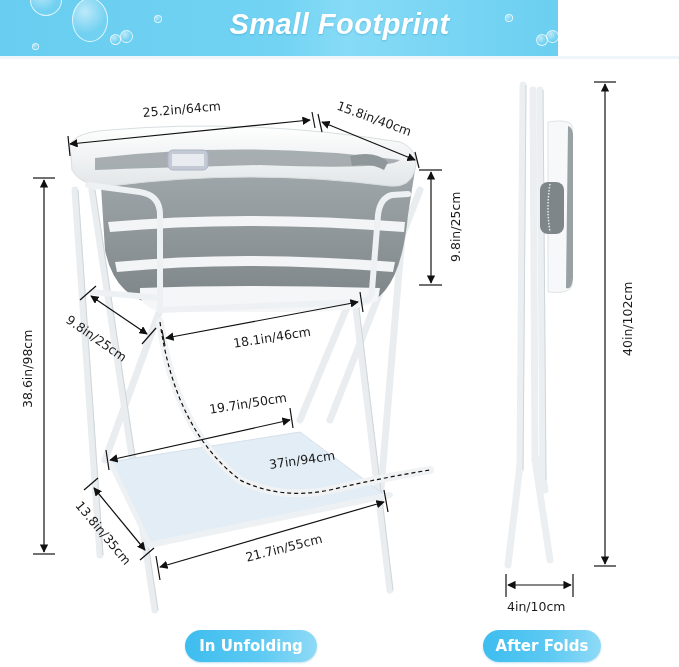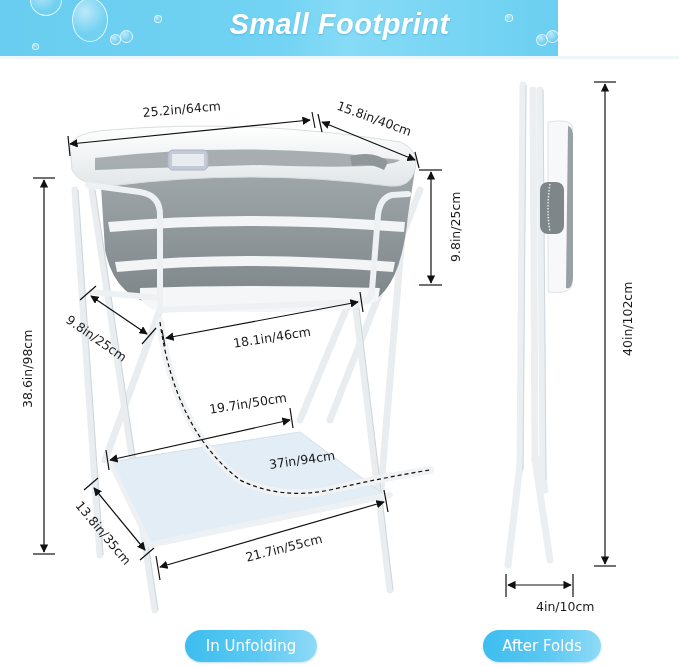--- a/index.html
+++ b/index.html
@@ -9,21 +9,21 @@
   .banner-title { position:absolute; left:0; top:8px; width:679px; text-align:center;
     font-family:"Liberation Sans", sans-serif; font-weight:bold; font-style:italic; font-size:29px;
     color:#ffffff; letter-spacing:0.5px; text-shadow:0 1px 2px rgba(40,130,180,0.35); }
   .bubble { position:absolute; border-radius:50%; border:1.5px solid rgba(255,255,255,0.75);
     background:radial-gradient(circle at 35% 30%, rgba(255,255,255,0.55), rgba(255,255,255,0.05) 60%); }
   .banner-sep { position:absolute; left:0; top:56px; width:679px; height:3px; background:#eef6fa; }
   svg.scene { position:absolute; left:0; top:0; }
   .dim { position:absolute; font-family:"DejaVu Sans", sans-serif; font-size:12.5px; color:#1a1a1a; white-space:nowrap; transform-origin:left top; }
   .pill { position:absolute; height:32px; border-radius:16px;
     background:linear-gradient(90deg,#3dbdef 0%,#5cc9f2 55%,#8fdaf7 100%);
-    color:#ffffff; font-family:"DejaVu Sans", sans-serif; font-weight:normal; font-size:15px;
+    color:#ffffff; font-family:"DejaVu Sans", sans-serif; font-weight:bold; font-size:15px;
     display:flex; align-items:center; justify-content:center; box-shadow:0 1px 2px rgba(60,150,200,0.3); }
 </style>
 </head>
 <body>
 
 <div class="banner">
   <div class="bubble" style="left:30px;top:-16px;width:30px;height:30px;"></div>
   <div class="bubble" style="left:72px;top:-2px;width:34px;height:42px;"></div>
   <div class="bubble" style="left:154px;top:15px;width:6px;height:6px;"></div>
   <div class="bubble" style="left:110px;top:34px;width:9px;height:9px;"></div>
@@ -169,16 +169,16 @@
 <div class="dim" style="left:448px;top:262px;transform:rotate(-90deg);">9.8in/25cm</div>
 <div class="dim" style="left:20px;top:408px;transform:rotate(-90deg);">38.6in/98cm</div>
 <div class="dim" style="left:72px;top:312px;transform:rotate(35deg);">9.8in/25cm</div>
 <div class="dim" style="left:232px;top:336px;transform:rotate(-9deg);">18.1in/46cm</div>
 <div class="dim" style="left:208px;top:402px;transform:rotate(-9deg);">19.7in/50cm</div>
 <div class="dim" style="left:268px;top:457px;transform:rotate(-8deg);">37in/94cm</div>
 <div class="dim" style="left:84px;top:498px;transform:rotate(50deg);">13.8in/35cm</div>
 <div class="dim" style="left:244px;top:550px;transform:rotate(-14deg);">21.7in/55cm</div>
 
 <div class="dim" style="left:620px;top:356px;transform:rotate(-90deg);">40in/102cm</div>
-<div class="dim" style="left:536px;top:599px;">4in/10cm</div>
+<div class="dim" style="left:507px;top:599px;">4in/10cm</div>
 
 <div class="pill" style="left:185px;top:630px;width:132px;">In Unfolding</div>
 <div class="pill" style="left:483px;top:630px;width:118px;">After Folds</div>
 
 </body></html>

